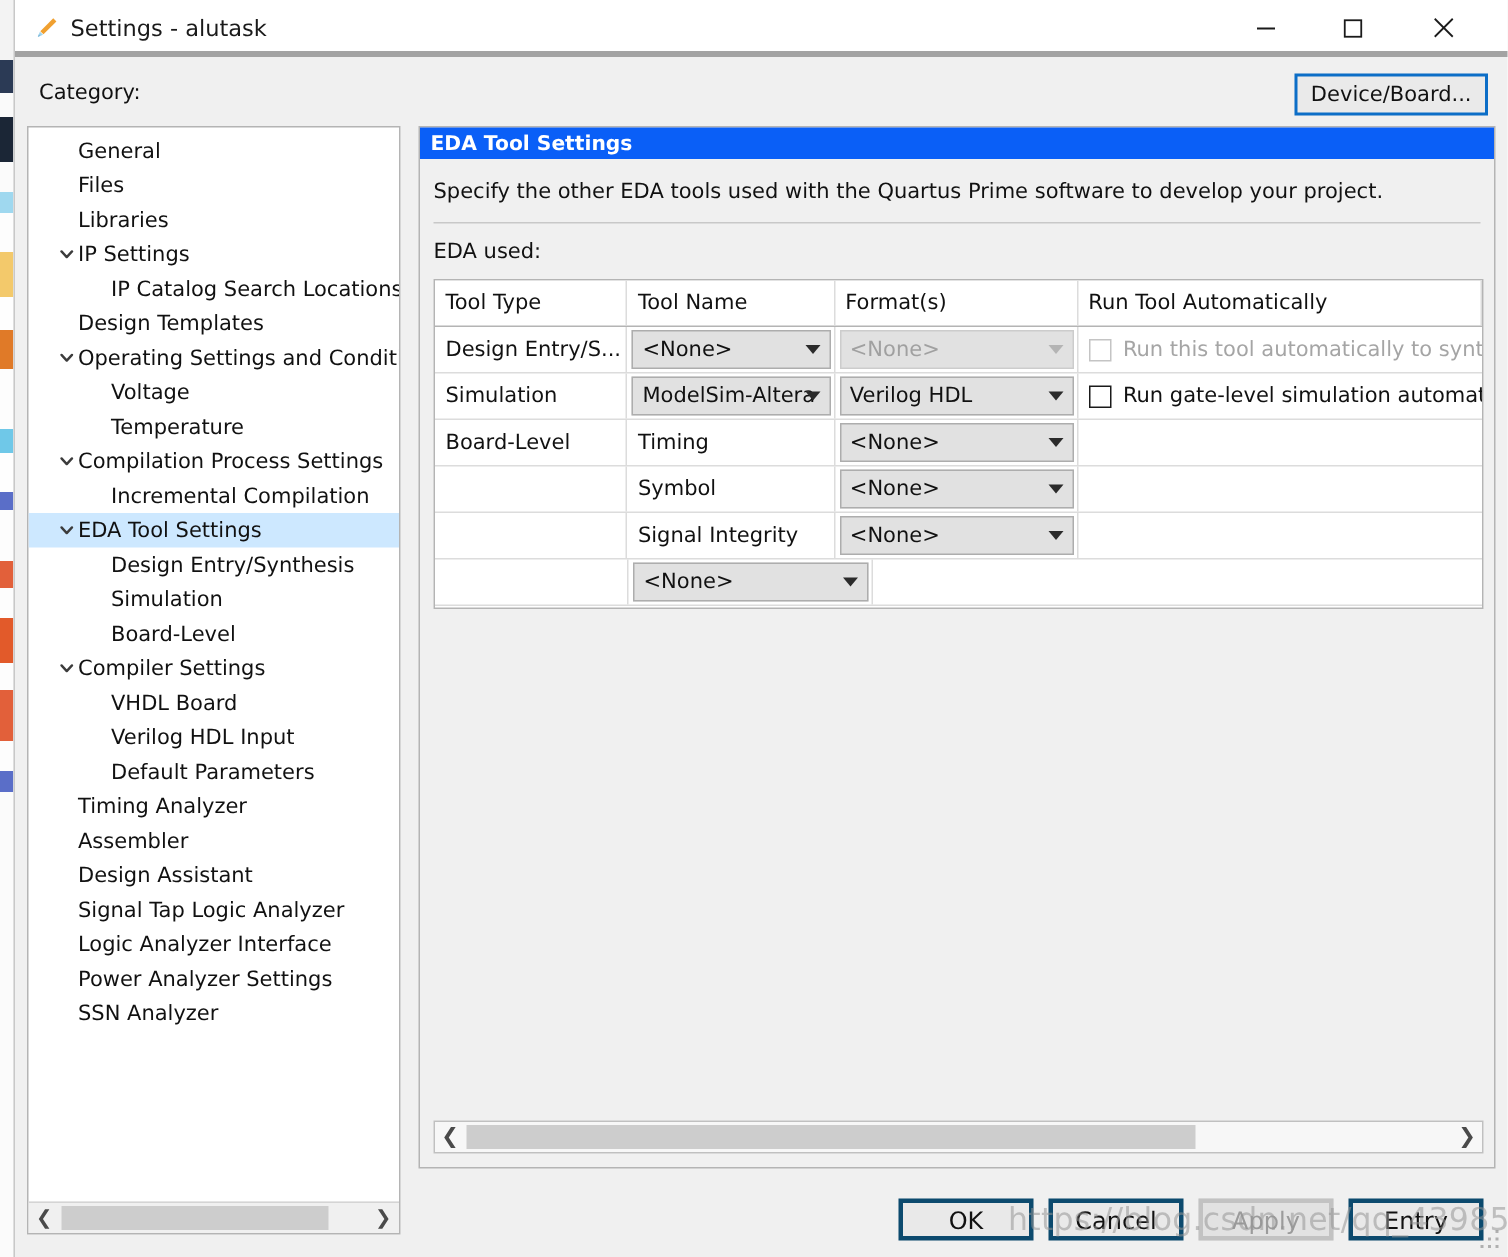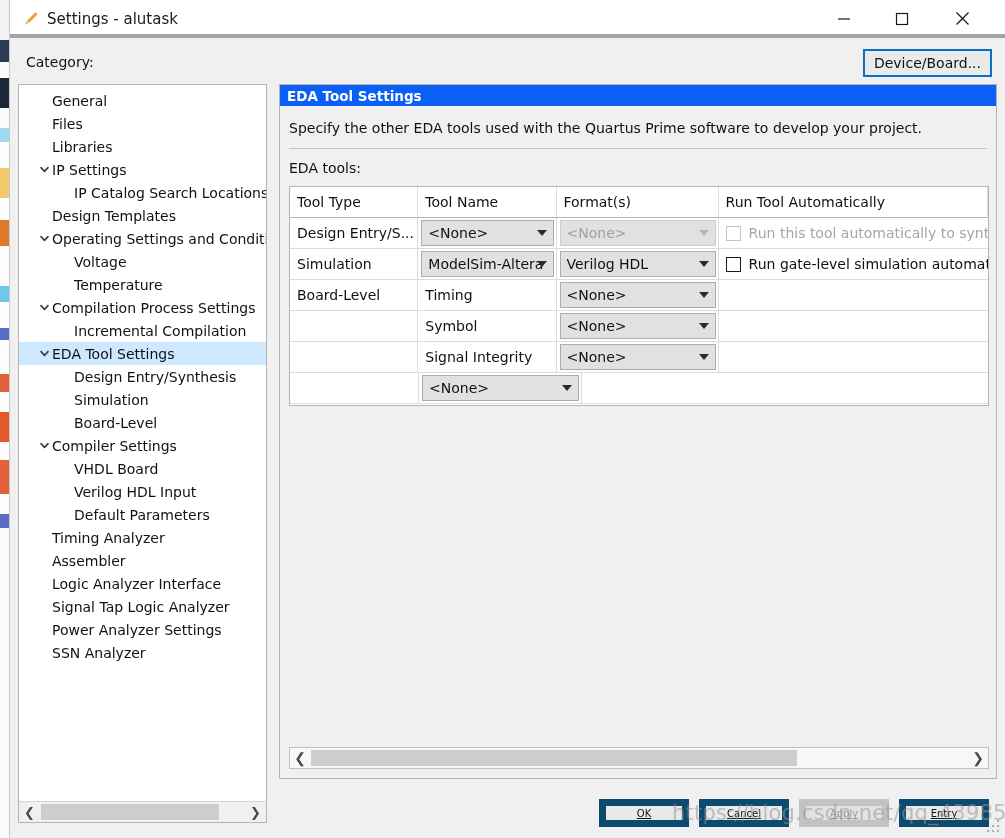--- a/index.html
+++ b/index.html
@@ -256,25 +256,24 @@
     background: #cdcdcd;
     cursor: default;
   }
 
   
   .btnrow { position: absolute; left: 0; bottom: 0; width: 996px; height: 50px; }
   .dlgbtn {
     position: absolute; top: 11px;
     height: 28px; width: 90px;
     background: #e9e9e9;
-    border: 7px solid #0c4a6e;
-    font-size: 10px; color: #111;
+    border: 3px solid #0c4a6e;
+    font-size: 16px; color: #111;
     display: flex; align-items: center; justify-content: center;
     cursor: default;
-    text-decoration: underline;
   }
   .dlgbtn.disabled { color: #9b9b9b; background: #e2e2e2; border-color: #c2c2c2; }
   .b-ok     { left: 589px; }
   .b-cancel { left: 689px; }
   .b-apply  { left: 789px; }
   .b-help   { left: 889px; }
 
   
   .grip { position: absolute; right: 5px; bottom: 5px; width: 13px; height: 13px; }
   .grip i {
@@ -441,44 +440,47 @@
           <div class="tree-item lvl1">
             <span class="tree-label">Default Parameters</span>
           </div>
           <div class="tree-item lvl0">
             <span class="tree-label">Timing Analyzer</span>
           </div>
           <div class="tree-item lvl0">
             <span class="tree-label">Assembler</span>
           </div>
           <div class="tree-item lvl0">
+            <span class="tree-label">Design Assistant</span>
+          </div>
+          <div class="tree-item lvl0">
+            <span class="tree-label">Signal Tap Logic Analyzer</span>
+          </div>
+          <div class="tree-item lvl0">
             <span class="tree-label">Logic Analyzer Interface</span>
-          </div>
-          <div class="tree-item lvl0">
-            <span class="tree-label">Signal Tap Logic Analyzer</span>
           </div>
           <div class="tree-item lvl0">
             <span class="tree-label">Power Analyzer Settings</span>
           </div>
           <div class="tree-item lvl0">
             <span class="tree-label">SSN Analyzer</span>
           </div>
         </div>
       <div class="sb-hscroll">
         <div class="sb-arrow left">❮</div>
         <div class="sb-thumb"></div>
         <div class="sb-arrow right">❯</div>
       </div>
     </div>
 
     <div class="main">
       <div class="panel-header">EDA Tool Settings</div>
       <div class="panel-desc">Specify the other EDA tools used with the Quartus Prime software to develop your project.</div>
       <div class="panel-rule"></div>
-      <div class="panel-sublabel">EDA tools:</div>
+      <div class="panel-sublabel">EDA used:</div>
 
       <div class="table-wrap">
         <div id="table-body">
             <div class="trow header">
               <div class="tcell c-type">Tool Type</div>
               <div class="tcell c-name">Tool Name</div>
               <div class="tcell c-fmt">Format(s)</div>
               <div class="tcell c-run">Run Tool Automatically</div>
             </div>
             <div class="trow">

